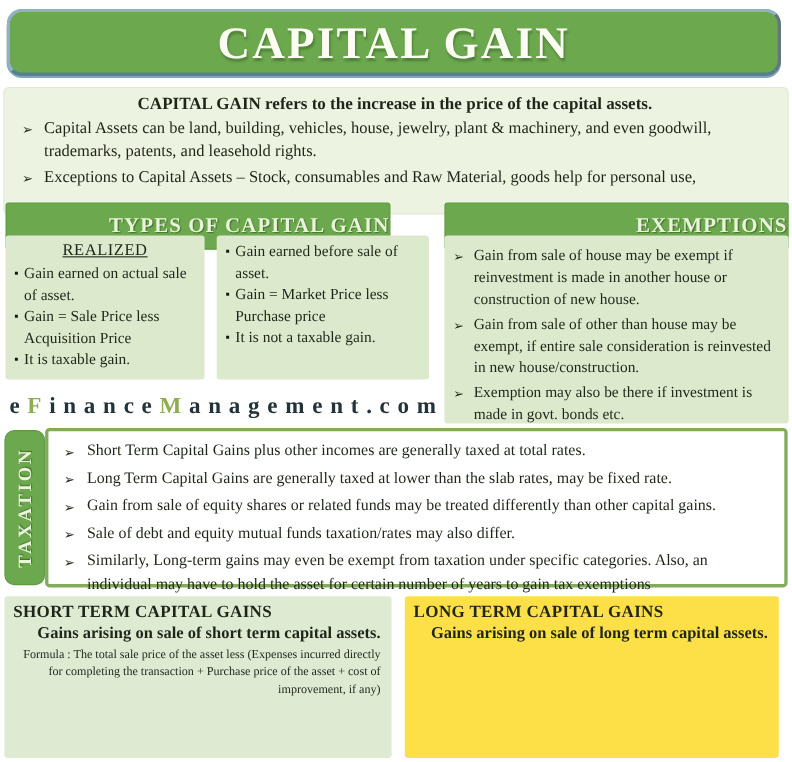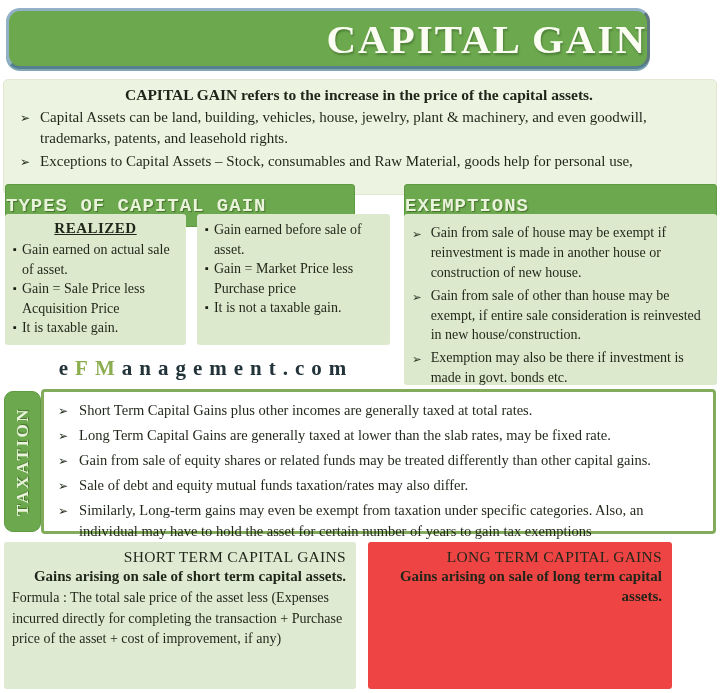--- a/index.html
+++ b/index.html
@@ -2,58 +2,58 @@
 <html><head>
 <meta charset="utf-8">
 <style>
   * { margin:0; padding:0; box-sizing:border-box; }
   html,body { width:720px; height:693px; background:#ffffff; }
   body { font-family:"Liberation Serif","DejaVu Serif",serif; color:#1f2619; position:relative; overflow:hidden; }
   .page { position:absolute; inset:0; }
 
   
   .banner {
-    position:absolute; left:6px; top:8px; width:644px; height:61px;
+    position:absolute; left:6px; top:8px; width:704px; height:61px;
     background:#6CA84D; border:3px solid #92B1C6; border-right-color:#5F7880; border-bottom-color:#56808F;
-    border-radius:14px; display:flex; align-items:center; justify-content:flex-end;
+    border-radius:14px; display:flex; align-items:center; justify-content:center;
     box-shadow:0 2px 0 #7FA7B5;
   }
   .banner span {
     color:#FBFDF2; font-size:41px; font-weight:bold; letter-spacing:2px;
     text-shadow:1px 2px 2px rgba(20,50,20,.35);
   }
 
   
   .intro {
     position:absolute; left:3px; top:79px; width:714px; height:116px;
     background:#ECF3E0; border:1px solid #E0E8D2; border-radius:5px;
     padding:4px 12px 2px 10px;
   }
   .intro-head { text-align:center; font-weight:bold; font-size:15.5px; margin:2px 0 3px; }
   .b-row { display:flex; align-items:flex-start; font-size:15px; line-height:1.4; margin-bottom:2px; }
   .b-row .arrow { flex:0 0 auto; font-size:12px; padding-top:3px; margin:0 10px 0 6px; color:#242e1d; }
 
   
   .bar {
     position:absolute; height:43px; background:#6CA84D; border-radius:3px;
-    display:flex; align-items:center; justify-content:flex-start; border:1px solid #5E9A42;font-family:Liberation Mono, monospace;
+    display:flex; align-items:center; justify-content:flex-end; border:1px solid #5E9A42;
   }
   .bar span {
     color:#E9F4DB; font-weight:bold; font-size:19px; letter-spacing:1px;
     text-shadow:1px 1px 1px rgba(45,75,25,.6);
   }
   .types-bar { left:5px; top:184px; width:350px; }
   .exemptions-bar { left:404px; top:184px; width:313px; }
 
   
   .gbox { position:absolute; background:#DCE9CD; border-radius:3px; padding:6px 8px; }
   .realized-box   { left:5px;   top:214px; width:181px; height:131px; }
   .unrealized-box { left:197px; top:214px; width:193px; height:131px; }
   .exemptions-box { left:404px; top:214px; width:313px; height:171px; padding:9px 6px 4px 4px; }
-  .box-title { text-align:center; font-weight:bold; font-size:15px; text-decoration:underline; margin-bottom:3px; letter-spacing:.5px; }
+  .box-title { text-align:center; font-weight:normal; font-size:15px; text-decoration:underline; margin-bottom:3px; letter-spacing:.5px; }
   .sq-row { display:flex; align-items:flex-start; font-size:14px; line-height:1.4; }
   .sq-row .sq { flex:0 0 auto; font-size:11px; padding-top:2px; margin-right:5px; color:#14180f; }
   .ex-row { display:flex; align-items:flex-start; font-size:14px; line-height:1.42; margin-bottom:3px; }
   .ex-row .arrow { flex:0 0 auto; font-size:11.5px; padding-top:3px; margin:0 9px 0 4px; color:#242e1d; }
 
   
   .logo {
     position:absolute; left:8px; top:351px; width:396px; height:34px;
     display:flex; align-items:center; justify-content:center;
     font-size:21px; font-weight:bold; letter-spacing:7px; white-space:nowrap;
@@ -75,24 +75,24 @@
   .tax-box {
     position:absolute; left:41px; top:389px; width:675px; height:145px;
     background:#ffffff; border:3px solid #82AC5B; border-radius:4px;
     padding:8px 8px 2px 12px;
   }
   .tax-row { display:flex; align-items:flex-start; font-size:14.5px; line-height:1.45; margin-bottom:4px; }
   .tax-row .arrow { flex:0 0 auto; font-size:12px; padding-top:3px; margin:0 11px 0 2px; color:#242e1d; }
 
   
   .short-box { left:4px; top:542px; width:352px; height:147px; padding:6px 10px 4px 8px; background:#DFEAD3; }
-  .long-box  { left:368px; top:542px; width:304px; height:147px; padding:6px 10px 4px 8px; background:#ef4444; }
-  .bb-title { text-align:right; font-weight:normal; font-size:15.5px; letter-spacing:.3px; }
+  .long-box  { left:368px; top:542px; width:340px; height:147px; padding:6px 10px 4px 8px; background:#fde047; }
+  .bb-title { text-align:left; font-weight:bold; font-size:15.5px; letter-spacing:.3px; }
   .bb-sub { text-align:right; font-weight:bold; font-size:15px; line-height:1.35; margin-bottom:2px; }
-  .bb-body { font-size:14px; line-height:1.45; }
+  .bb-body { font-size:11px; line-height:1.45;text-align:right; }
 </style>
 </head>
 <body>
 
 <div class="page">
 
   <div class="banner">
     <span>CAPITAL GAIN</span>
   </div>
 
@@ -157,20 +157,21 @@
     </div>
     <div class="ex-row">
       <span class="arrow">➢</span>
       <span>Exemption may also be there if investment is made in govt. bonds etc.</span>
     </div>
   </div>
 
   <div class="logo">
     <span class="dark">e</span>
     <span class="green">F</span>
+    <span class="dark">inance</span>
     <span class="green">M</span>
     <span class="dark">anagement.com</span>
   </div>
 
   <div class="tax-tab">
     <span>TAXATION</span>
   </div>
   <div class="tax-box">
     <div class="tax-row">
       <span class="arrow">➢</span>

